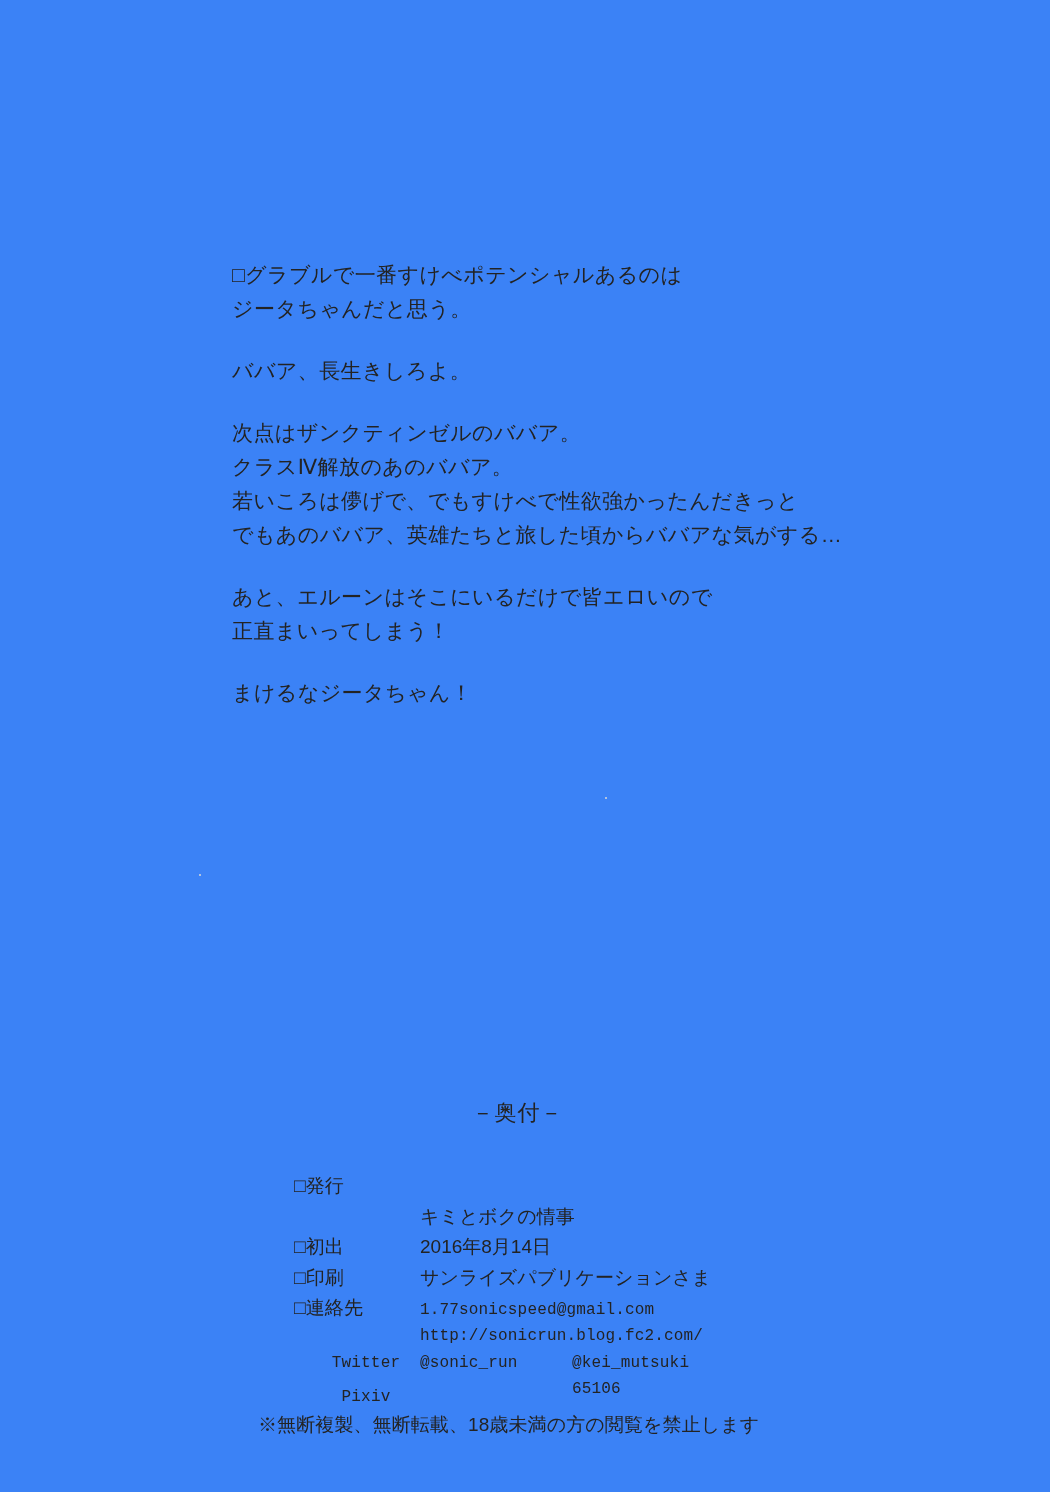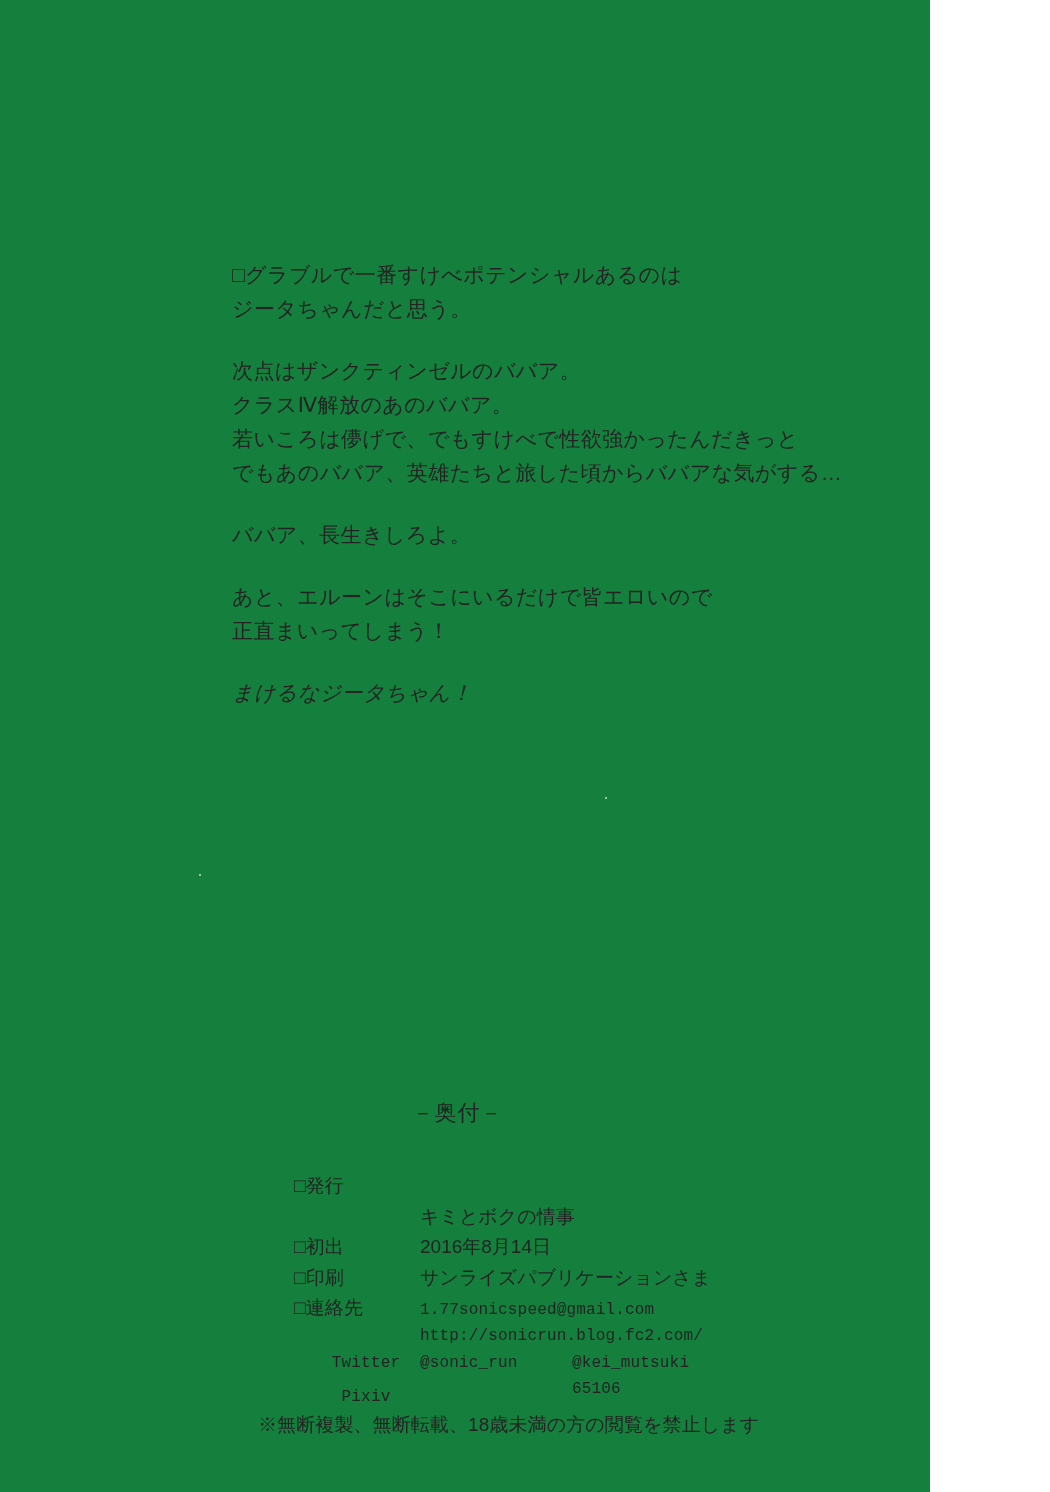--- a/index.html
+++ b/index.html
@@ -2,23 +2,23 @@
 <html><head>
 <meta charset="utf-8">
 <style>
   html, body {
     margin: 0;
     padding: 0;
     background: #ffffff;
   }
   .page {
     position: relative;
-    width: 930px;
+    width: 1050px;
     height: 1492px;
-    background: #15803d;
+    background: #3b82f6;
     overflow: hidden;
     font-family: "Liberation Sans", sans-serif;
     color: #2b2b2b;
   }
 
   
   .afterword {
     position: absolute;
     left: 232px;
     top: 258px;
@@ -27,21 +27,20 @@
   .aw-para {
     margin: 0 0 28px 0;
     font-size: 21px;
     line-height: 1.62;
     letter-spacing: 0.02em;
     color: #232323;
     white-space: pre-line;
   }
   .aw-para:last-child {
     margin-bottom: 0;
-    font-style: italic;
   }
 
   
   .colophon-title {
     position: absolute;
     left: 0;
     right: 15px;
     top: 1098px;
     text-align: center;
     font-size: 22px;
@@ -115,25 +114,25 @@
 <body>
 
 <div class="page">
 
   <div class="speck" style="left:605px; top:797px;"></div>
   <div class="speck" style="left:199px; top:874px;"></div>
 
   <div class="afterword">
     <p class="aw-para">□グラブルで一番すけべポテンシャルあるのは
   ジータちゃんだと思う。</p>
+    <p class="aw-para">ババア、長生きしろよ。</p>
     <p class="aw-para">次点はザンクティンゼルのババア。
 クラスⅣ解放のあのババア。
 若いころは儚げで、でもすけべで性欲強かったんだきっと
 でもあのババア、英雄たちと旅した頃からババアな気がする…</p>
-    <p class="aw-para">ババア、長生きしろよ。</p>
     <p class="aw-para">あと、エルーンはそこにいるだけで皆エロいので
 正直まいってしまう！</p>
     <p class="aw-para">まけるなジータちゃん！</p>
   </div>
 
   <div class="colophon-title">－奥付－</div>
 
   <div class="colophon">
 
     <div class="col-row">

